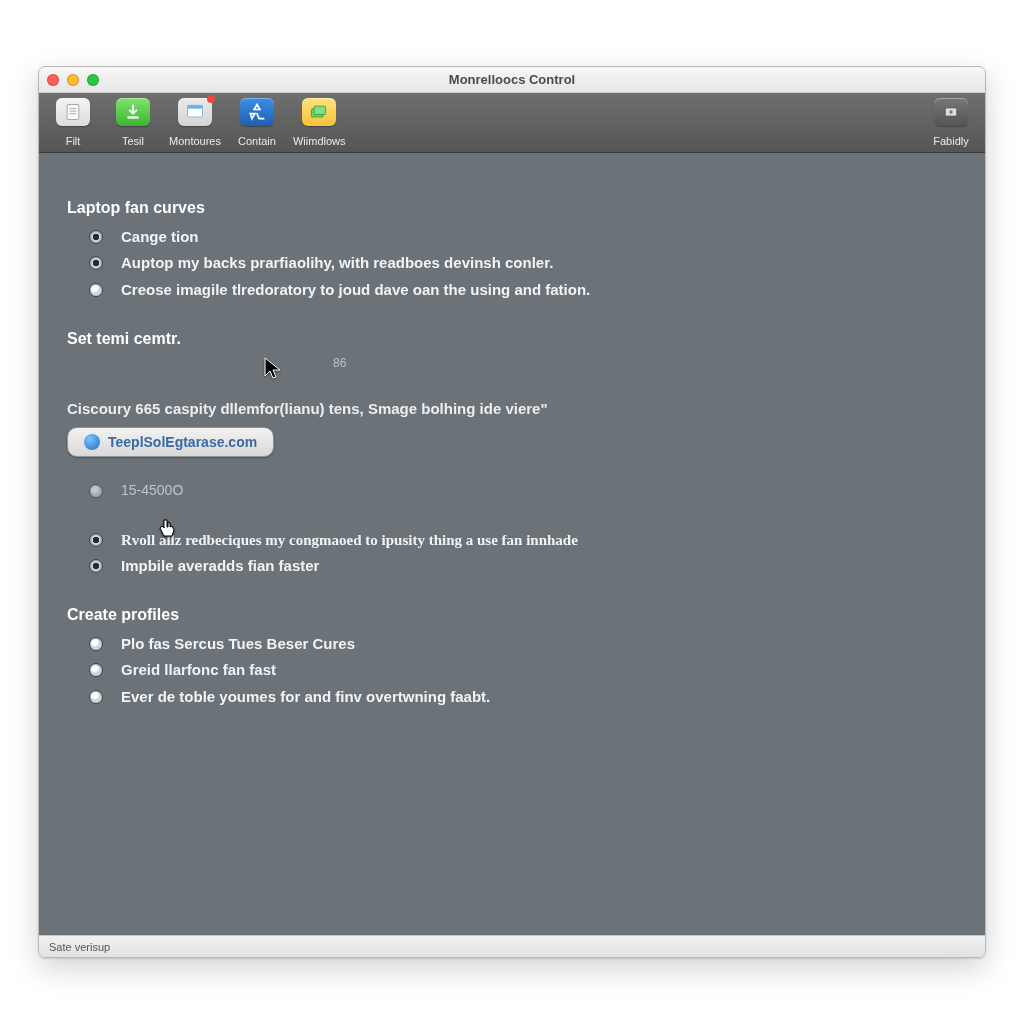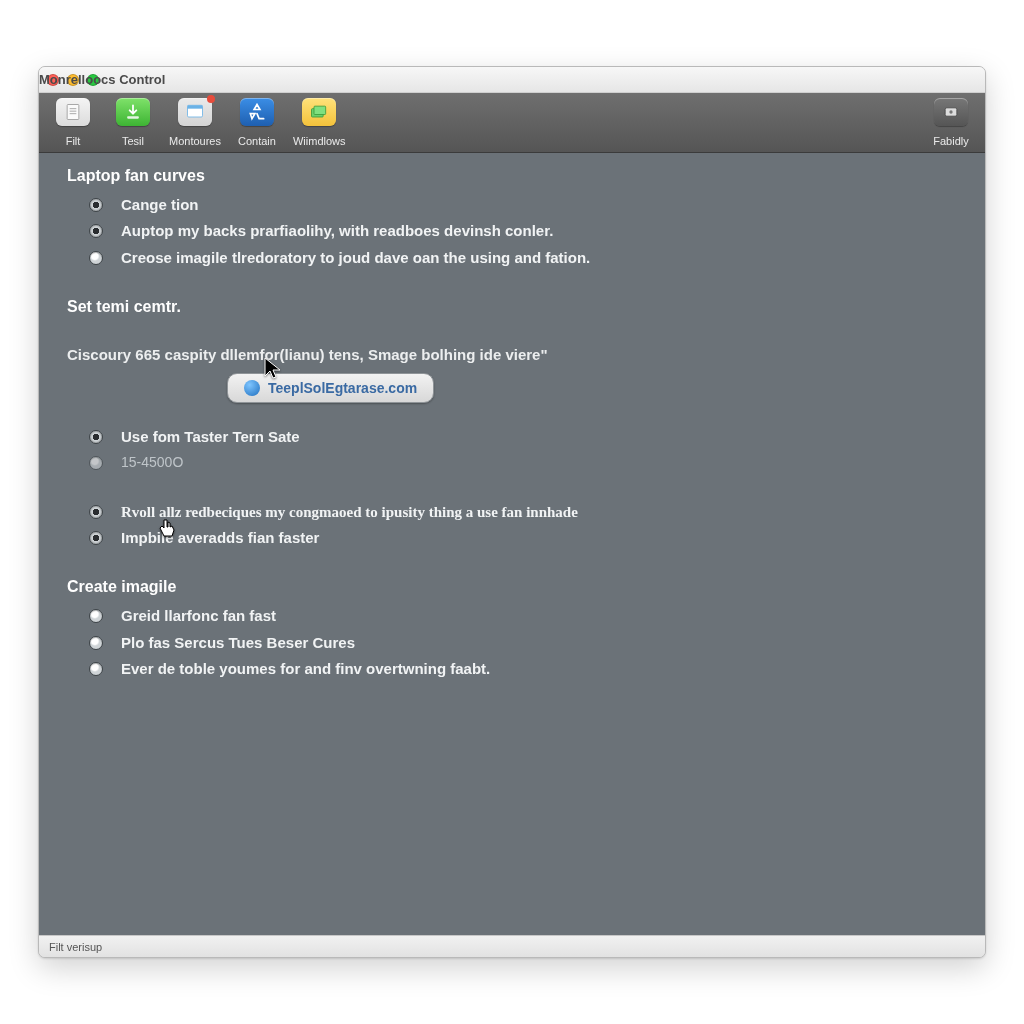--- a/index.html
+++ b/index.html
@@ -36,21 +36,21 @@
   }
   .traffic-lights { display: flex; gap: 8px; }
   .tl {
     width: 12px; height: 12px; border-radius: 50%;
     display: inline-block; border: 0.5px solid rgba(0,0,0,0.2);
   }
   .tl.red { background: #ff5f57; }
   .tl.yellow { background: #febc2e; }
   .tl.green { background: #28c840; }
   .titlebar-title {
-    position: absolute; left:0; right:0; 
+    position: absolute; left:0; right:0; text-align: center;
     font-size: 13px; color: #4a4a4a; font-weight: 600;
     pointer-events: none;
   }
 
   
   .toolbar {
     height: 60px;
     background: linear-gradient(#6f6f6f, #555555);
     border-bottom: 1px solid #3b3b3b;
     display: flex;
@@ -79,21 +79,21 @@
   .ticon.browser::after { content:""; position:absolute; top:-3px; right:-3px; width:8px; height:8px; background:#e74c3c; border-radius:50%; }
   .ticon.appstore { background: linear-gradient(#3b8ee6,#1e5fb0); }
   .ticon.folders { background: linear-gradient(#ffe27a,#f4c23b); position: relative; }
   .ticon.drive { background: linear-gradient(#777,#555); }
 
   
   .content {
     flex: 1;
     background: #6b7278;
     color: #f3f5f6;
-    padding: 8px 28px 10px 28px;
+    padding: 40px 28px 10px 28px;
     overflow: auto;
     font-size: 15px;
     position: relative;
   }
   .section-title {
     font-weight: 700;
     font-size: 16px;
     margin: 6px 0 10px 0;
     color: #fefefe;
   }
@@ -122,21 +122,20 @@
     margin-top: -2px; margin-bottom: 8px;
   }
 
   .desc-line {
     color: #eceeef; font-weight: 600; font-size: 15px;
     margin: 30px 0 10px 0;
   }
 
   .link-button {
     display: inline-flex; align-items: center; gap: 8px;
-    margin-left: 160px;
     padding: 6px 16px;
     background: linear-gradient(#f2f2f2,#d8d8d8);
     border: 1px solid #8f9498;
     border-radius: 10px;
     color: #3a6aa3;
     font-weight: 600; font-size: 14px;
     cursor: pointer;
     box-shadow: 0 1px 2px rgba(0,0,0,0.3);
   }
   .link-button .globe {
@@ -247,60 +246,57 @@
     </div>
     <div class="option-row">
       <span class="radio"></span>
       <span class="option-label">Creose imagile tlredoratory to joud dave oan the using and fation.</span>
     </div>
 
     <div class="gap"></div>
 
     
     <div class="section-title">Set temi cemtr.</div>
+    <div class="sub-small">86</div>
 
     
     <div class="desc-line">Ciscoury 665 caspity dllemfor(lianu) tens, Smage bolhing ide viere"</div>
     <div class="link-button">
       <span class="globe"></span>
       <span>TeeplSolEgtarase.com</span>
     </div>
 
     <div class="gap"></div>
 
     
     <div class="option-row">
-      <span class="radio selected"></span>
-      <span class="option-label">Use fom Taster Tern Sate</span>
-    </div>
-    <div class="option-row">
       <span class="radio" style="opacity:0.6"></span>
       <span class="option-label dim">15-4500O</span>
     </div>
     <div class="gap"></div>
     <div class="option-row" style="max-width:560px;font-family:Liberation Serif, serif;">
       <span class="radio selected"></span>
       <span class="option-label">Rvoll allz redbeciques my congmaoed to ipusity thing a use fan innhade</span>
     </div>
     <div class="option-row">
       <span class="radio selected"></span>
       <span class="option-label">Impbile averadds fian faster</span>
     </div>
 
     <div class="gap"></div>
 
     
-    <div class="section-title">Create imagile</div>
+    <div class="section-title">Create profiles</div>
+    <div class="option-row">
+      <span class="radio"></span>
+      <span class="option-label">Plo fas Sercus Tues Beser Cures</span>
+    </div>
     <div class="option-row">
       <span class="radio"></span>
       <span class="option-label">Greid llarfonc fan fast</span>
-    </div>
-    <div class="option-row">
-      <span class="radio"></span>
-      <span class="option-label">Plo fas Sercus Tues Beser Cures</span>
     </div>
     <div class="option-row">
       <span class="radio"></span>
       <span class="option-label">Ever de toble youmes for and finv overtwning faabt.</span>
     </div>
 
     
     <div class="cursor" style="left:225px; top:204px;">
       <svg width="20" height="24" viewBox="0 0 20 24">
           <path d="M1 1l0 18 5-5 3 7 3-1-3-7h7z" fill="#000" stroke="#fff" stroke-width="1"></path>
@@ -308,16 +304,16 @@
     </div>
     <div class="cursor" style="left:119px; top:365px;">
       <svg width="18" height="22" viewBox="0 0 18 22">
           <path d="M6 2v8l-2-2-2 2 4 8h8l2-6-2-4-2 1V5l-2-1v5l-1 0V2z" fill="#fff" stroke="#000" stroke-width="1"></path>
         </svg>
     </div>
 
   </div>
 
   <div class="statusbar">
-    <span>Filt verisup</span>
+    <span>Sate verisup</span>
   </div>
 
 </div>
 
 </body></html>

